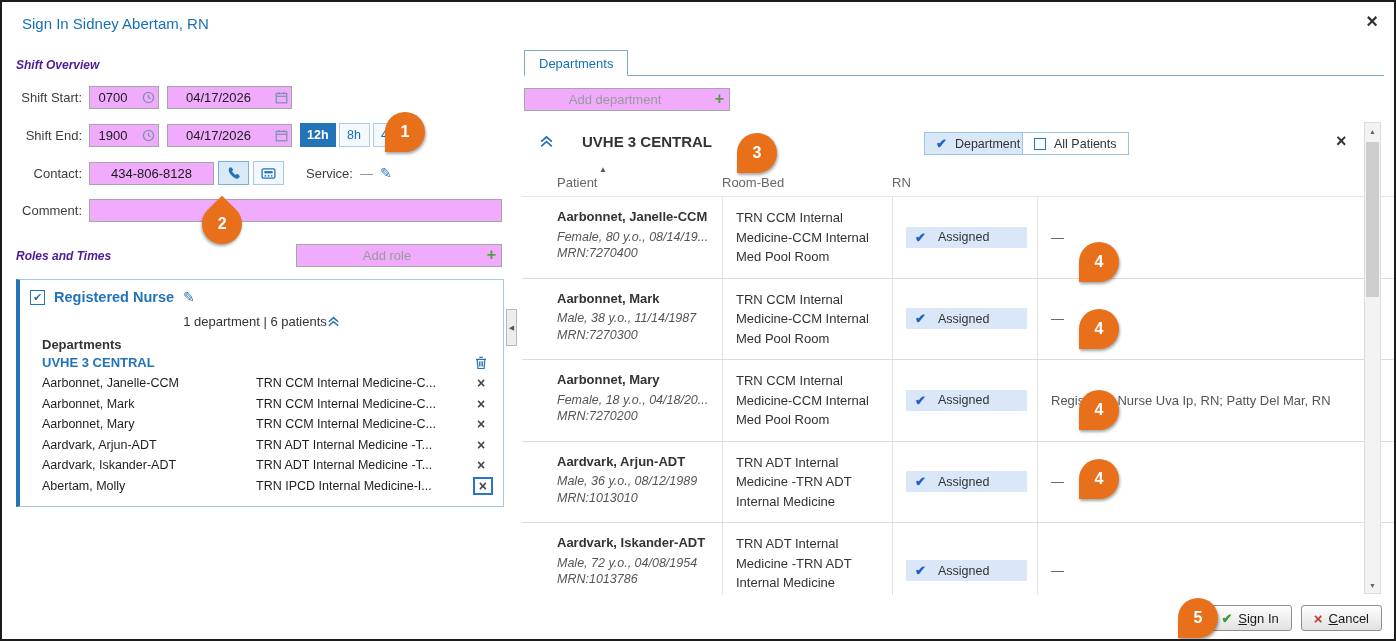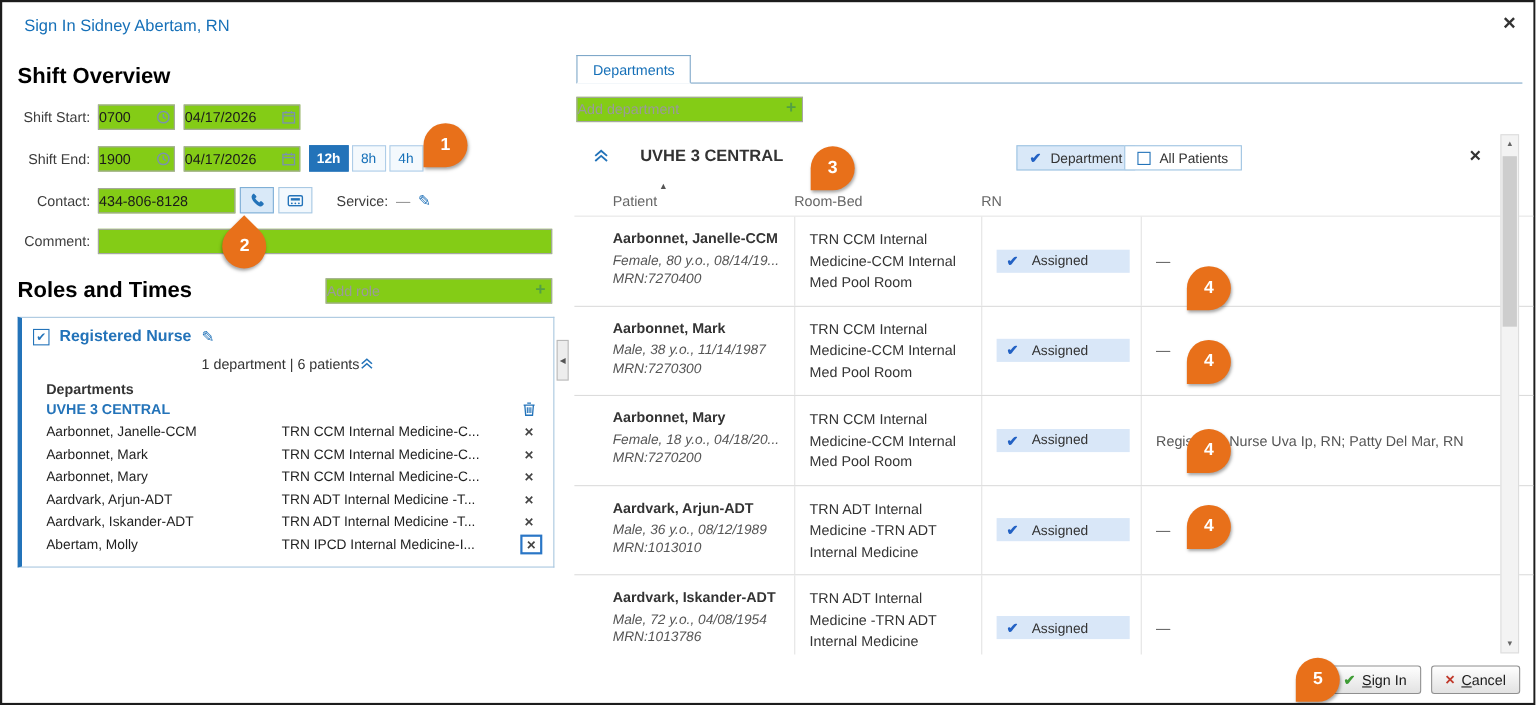--- a/index.html
+++ b/index.html
@@ -6,29 +6,29 @@
   html,body { background:#fff; font-family:"Liberation Sans", sans-serif; }
   .dialog { position:relative; width:1396px; height:641px; background:#fff; border:2px solid #1c1c1c; overflow:hidden; }
 
   
   .titlebar { position:absolute; left:4px; top:0; right:0; height:44px; }
   .dlg-title { position:absolute; left:16px; top:13px; color:#1670b8; font-size:15px; }
   .dlg-close { position:absolute; right:16px; top:9px; font-size:20px; font-weight:bold; color:#333; cursor:pointer; line-height:1; }
 
   
   .left-panel { position:absolute; left:0; top:44px; width:514px; padding:12px 10px 0 14px; }
-  .section-heading { color:#000000; font-weight:bold; font-size:20px; }
+  .section-heading { color:#4c1d95; font-weight:bold; font-size:12px;font-style:italic; }
   .form-row { display:flex; align-items:center; margin-top:14px; }
   .form-label { width:66px; flex:none; text-align:right; margin-right:7px; color:#3d3d3d; font-size:13px; }
-  .input { border:1px solid #a6a6a6; height:23px; font-size:13px; padding:2px 0; font-family:inherit; color:#1a1a1a; background:#84cc16; }
+  .input { border:1px solid #a6a6a6; height:23px; font-size:13px; padding:2px 0; font-family:inherit; color:#1a1a1a; background:#f0abfc;text-align:center; }
   .input::placeholder { color:#9a9a9a; }
   .iwrap { position:relative; }
   .time-input { width:70px; padding-right:22px; }
   .date-wrap { margin-left:8px; }
-  .date-input { width:106px; padding-right:22px; }
+  .date-input { width:125px; padding-right:22px; }
   .icon-in-input { position:absolute; right:4px; top:5px; line-height:0; }
   .dur-group { display:flex; gap:3px; margin-left:8px; }
   .dur-btn { height:24px; min-width:31px; padding:0 6px; display:flex; align-items:center; justify-content:center; font-size:12.5px; color:#1670b8; background:#f4f9fd; border:1px solid #aecde8; cursor:pointer; }
   .dur-btn.selected { background:#2373b9; border-color:#2373b9; color:#fff; font-weight:bold; }
   .contact-input { width:125px; }
   .icon-btn { height:24px; width:31px; margin-left:4px; display:flex; align-items:center; justify-content:center; border:1px solid #7fafd6; background:#d9e9f8; cursor:pointer; line-height:0; }
   .icon-btn.pager-btn { background:#f2f8fd; border-color:#a9c9e3; }
   .service-group { display:flex; align-items:center; gap:7px; margin-left:22px; }
   .service-label { color:#3d3d3d; font-size:13px; }
   .service-value { color:#8a8a8a; font-size:13px; }

